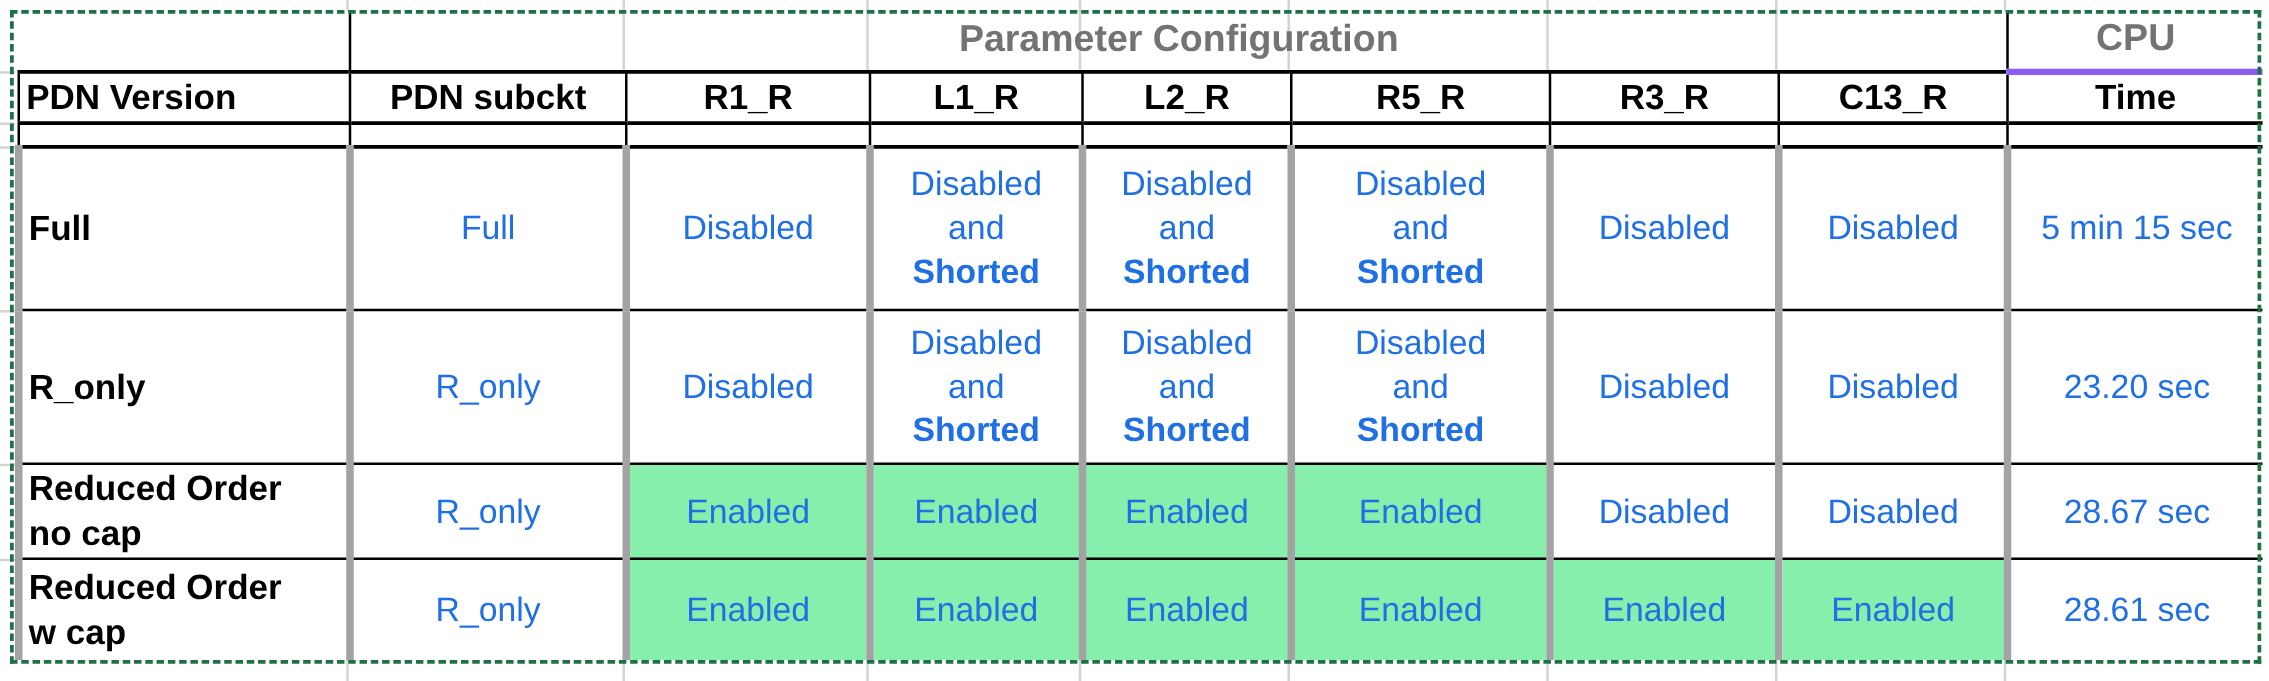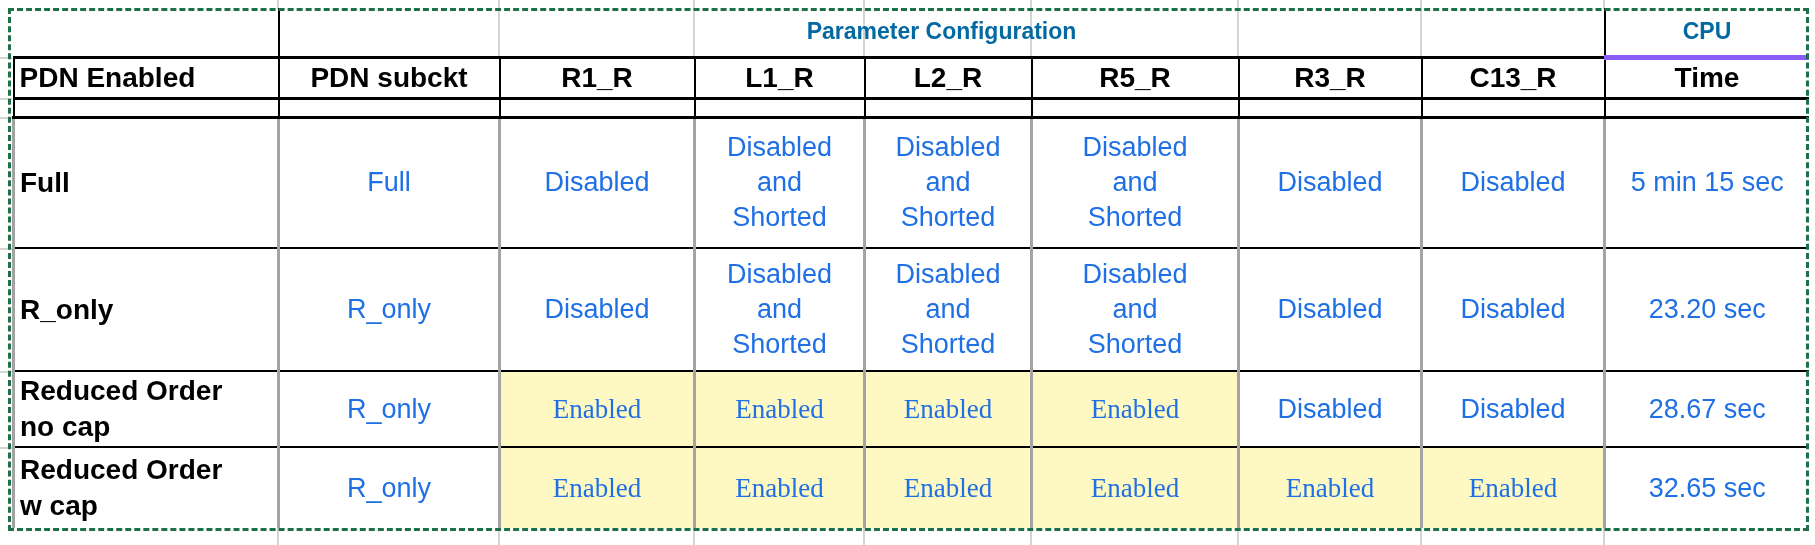--- a/index.html
+++ b/index.html
@@ -20,31 +20,31 @@
   
   .c-blank{border:none;}
   .c-title{border-left:2px solid #000;border-right:2px solid #000;border-bottom:3px solid #000;}
   .c-cpu{border-left:2px solid #000;border-bottom:5px solid #8b5cf6;margin-top:44px;}
   
   .r-head td{border-left:2px solid #000;border-bottom:3px solid #000;}
   .c-head-first{border-top:3px solid #000;}
   
   .r-spacer td{border-left:2px solid #000;border-bottom:3px solid #000;font-size:0;}
   
-  .r-data td{border-left:3px solid #a3a3a3;border-bottom:2px solid #000;}
+  .r-data td{border-left:6px solid #a3a3a3;border-bottom:2px solid #000;}
   .r-last td{border-bottom:none;}
 
   .head{font-weight:bold;color:#000;font-size:28px;}
-  .big{font-size:23px;font-weight:bold;color:#0369a1;}
+  .big{font-size:30px;font-weight:bold;color:#737373;}
   .label-cell{text-align:left;}
   .label-cell .ln{text-align:left;padding-left:5px;font-weight:bold;color:#000;font-size:28px;line-height:36px;}
   .data .ln{color:#1f6fe5;font-size:27px;line-height:35px;}
   .ln{display:block;}
-  .bold3{font-weight:normal;}
-  .hl{background:#fef9c3;font-family:Liberation Serif, serif;}
+  .bold3{font-weight:bold;}
+  .hl{background:#86efac;}
 
   
   .marquee{position:absolute;left:8px;top:8px;width:1801px;height:523px;
            border:3px dashed #1e7145;box-sizing:border-box;z-index:5;pointer-events:none;}
 </style>
 </head>
 <body>
 
 <div class="stage">
 
@@ -90,21 +90,21 @@
       <td class="c-title" colspan="7">
         <span class="big">Parameter Configuration</span>
       </td>
       <td class="c-cpu">
         <span class="big">CPU</span>
       </td>
     </tr>
 
     <tr class="r-head" style="height:41px">
       <td class="c-head-first" style="text-align:left;padding-left:5px">
-        <span class="head">PDN Enabled</span></td>
+        <span class="head">PDN Version</span></td>
       <td>
         <span class="head">PDN subckt</span></td>
       <td>
         <span class="head">R1_R</span></td>
       <td>
         <span class="head">L1_R</span></td>
       <td>
         <span class="head">L2_R</span></td>
       <td>
         <span class="head">R5_R</span></td>
@@ -257,20 +257,20 @@
       <td class="data hl">
         <span class="ln">Enabled</span>
           </td>
       <td class="data hl">
         <span class="ln">Enabled</span>
           </td>
       <td class="data hl">
         <span class="ln">Enabled</span>
           </td>
       <td class="data">
-        <span class="ln">32.65 sec</span>
+        <span class="ln">28.61 sec</span>
           </td>
     </tr>
   </tbody>
     </table>
 
   <div class="marquee"></div>
 </div>
 
 </body></html>

